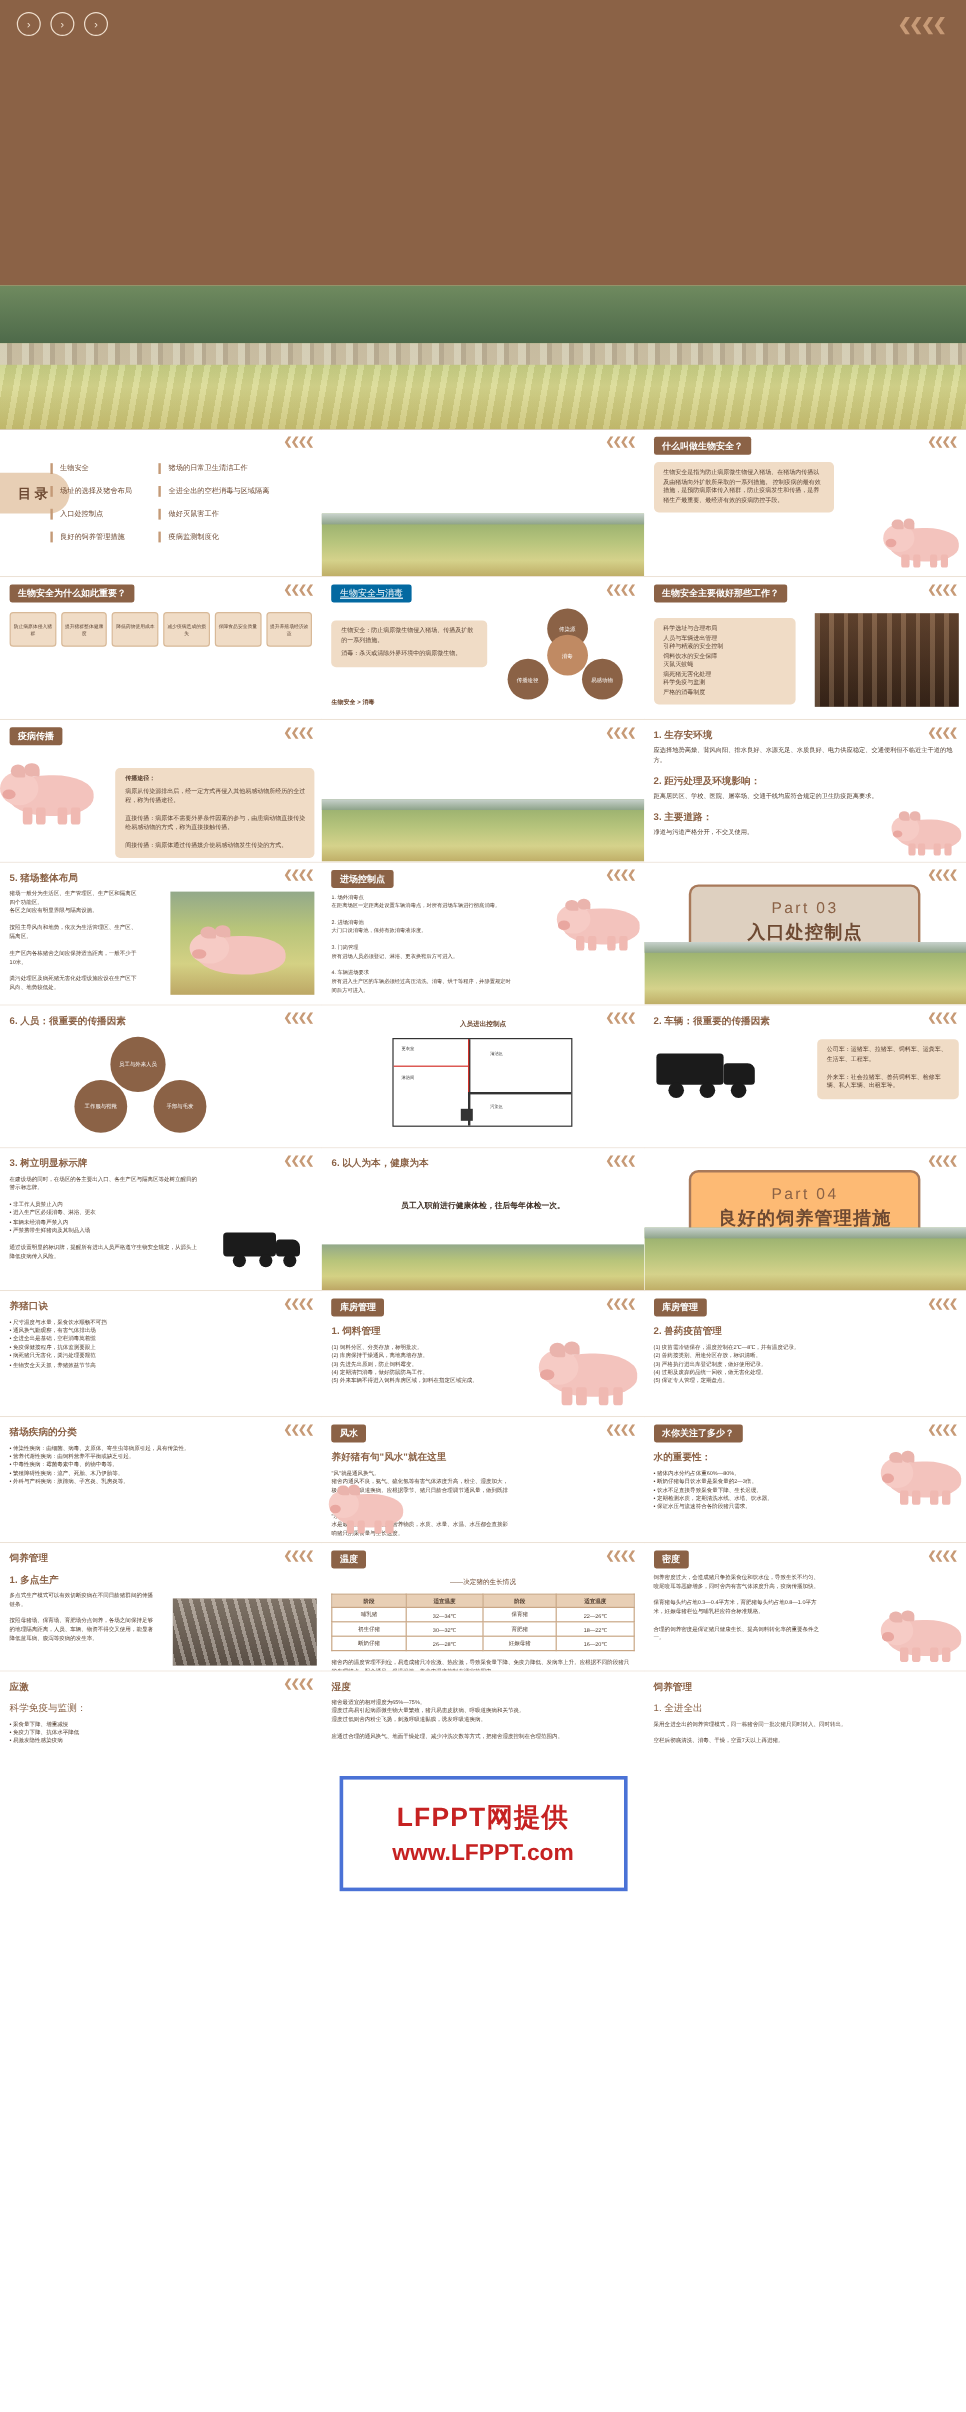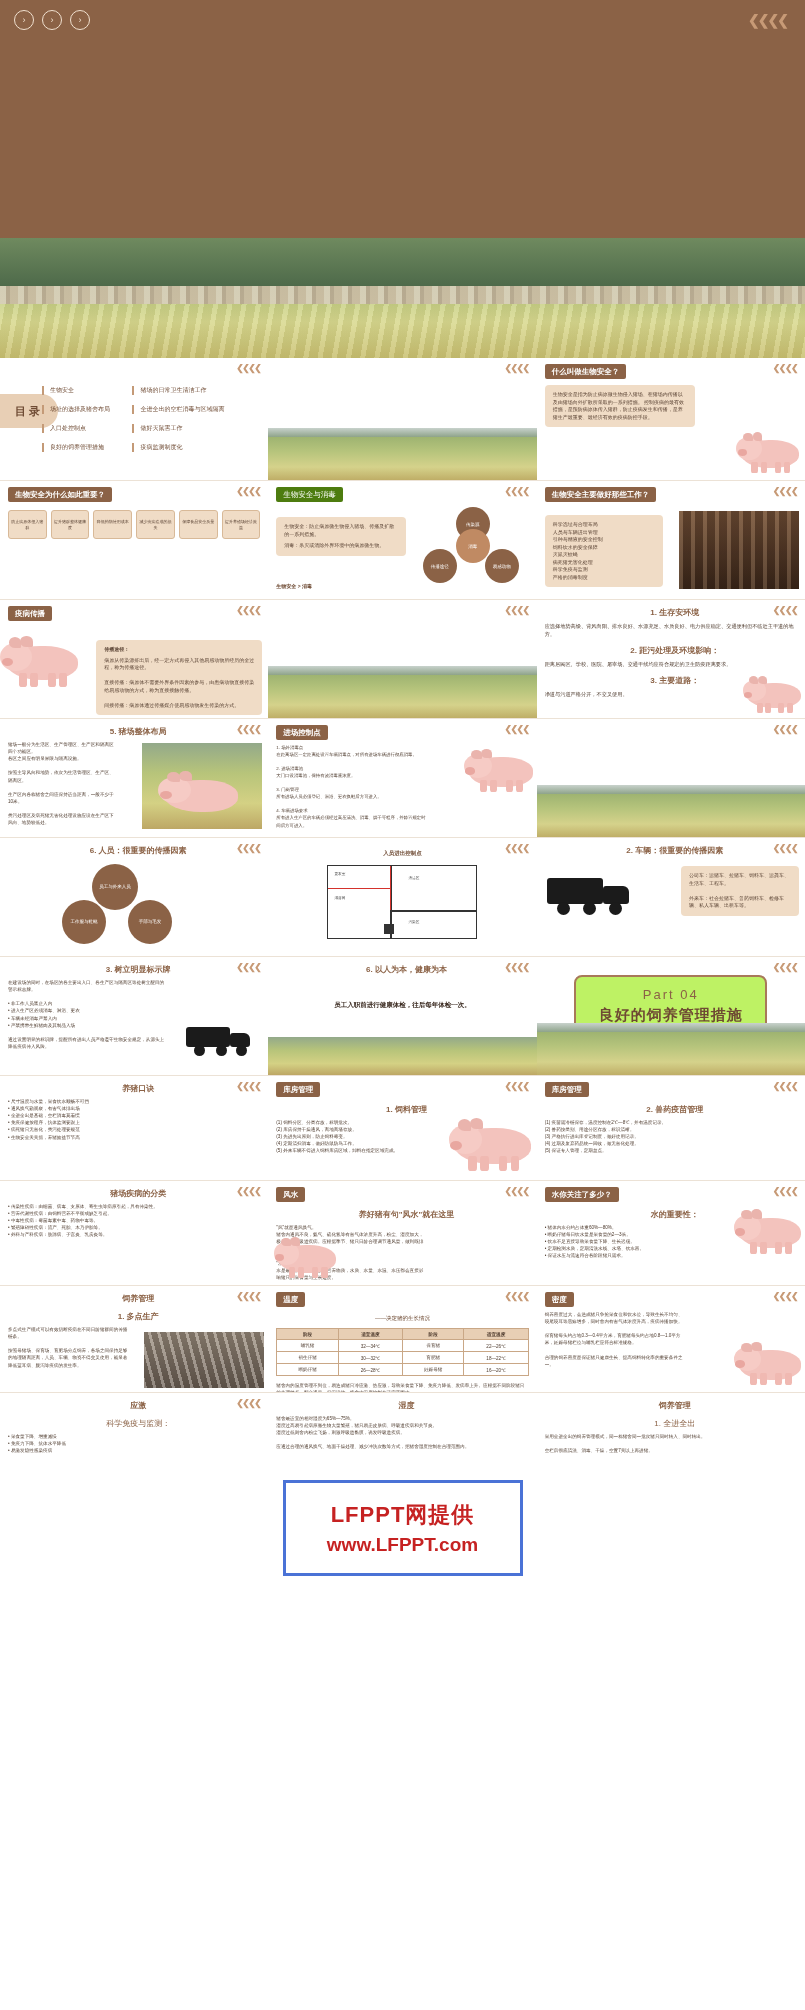--- a/index.html
+++ b/index.html
@@ -70,28 +70,28 @@
   .chev {
     position: absolute; top: 5px; right: 8px; color: #c79a76;
     font-size: 9px; letter-spacing: -1.5px; font-weight: bold;
   }
   .tag {
     display: inline-block; background: #8b6246; color: #fff;
     font-size: 7.5px; padding: 2.5px 7px; border-radius: 2px;
     margin: 6px 0 0 8px; font-weight: bold;
   }
   .tag-light {
-    display: inline-block; background: #4d7c0f; color: #fff;
+    display: inline-block; background: #0369a1; color: #fff;
     font-size: 7.5px; padding: 2.5px 7px; border-radius: 2px;
     margin: 6px 0 0 8px;
+    text-decoration: underline;
   }
   .heading-line {
     font-size: 8px; color: #8b6246; font-weight: bold;
     margin: 7px 0 0 8px;
-    text-align: center;
   }
   .body-txt {
     font-size: 5.2px; line-height: 1.55; color: #4d3a2d; margin: 4px 8px 0 8px;
     white-space: pre-line;
   }
   .body-txt.tiny { font-size: 4.6px; }
 
   
   .part {
     background: #ffffff; position: relative;
@@ -463,20 +463,24 @@
         <div class="snout"></div>
           <div class="leg l1"></div>
           <div class="leg l2"></div>
           <div class="leg l3"></div>
           <div class="leg l4"></div>
       </div>
     </div>
 
     <div class="slide s3 part" style="height:118px">
       <div class="chev">❮❮❮❮</div>
+      <div class="part-box" style="background:#ded0c0;border-color:#a8795a">
+        <div class="part-no">Part 03</div>
+        <div class="part-title">入口处控制点</div>
+      </div>
       <div class="part-photo">
           <div class="sky2"></div>
         </div>
     </div>
   </div>
   <div class="div-h"></div>
 
   <div class="row">
 
     <div class="slide s3" style="height:118px">
@@ -546,21 +550,21 @@
 
     <div class="slide s3" style="height:118px">
       <div class="chev">❮❮❮❮</div>
       <div class="heading-line">6. 以人为本，健康为本</div>
       <div style="text-align:center;font-size:6.5px;color:#3a2a20;font-weight:bold;margin-top:26px">员工入职前进行健康体检，往后每年体检一次。</div>
       <div class="photo field" style="position:absolute;left:0;bottom:0;width:100%;height:38px"></div>
     </div>
 
     <div class="slide s3 part" style="height:118px">
       <div class="chev">❮❮❮❮</div>
-      <div class="part-box" style="background:#bef264;border-color:#a8795a">
+      <div class="part-box" style="background:#fdba74;border-color:#a8795a">
         <div class="part-no">Part 04</div>
         <div class="part-title">良好的饲养管理措施</div>
       </div>
       <div class="part-photo">
           <div class="sky2"></div>
         </div>
     </div>
   </div>
   <div class="div-h"></div>
 

